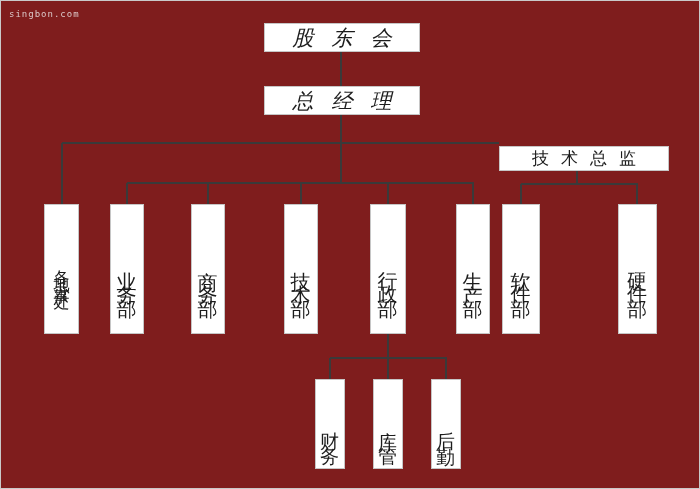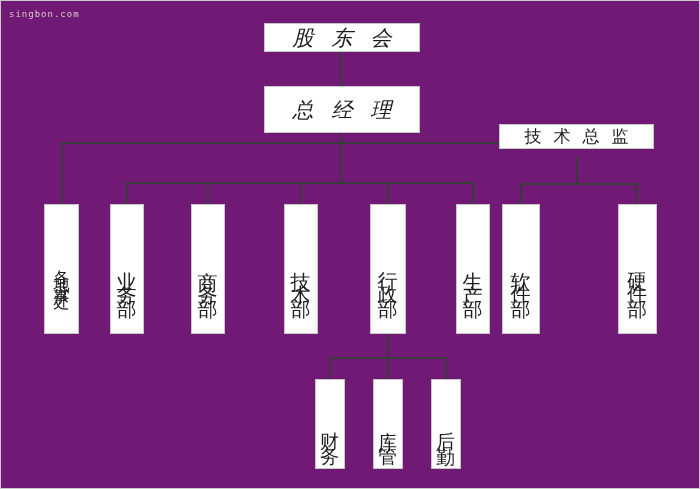--- a/index.html
+++ b/index.html
@@ -1,17 +1,17 @@
 <!DOCTYPE html>
 <html><head>
 <meta charset="utf-8">
 <style>
   html,body{margin:0;padding:0;background:#fff;}
   .canvas{
-    position:relative;width:700px;height:489px;background:#701a75;
+    position:relative;width:700px;height:489px;background:#7f1d1d;
     border:1px solid #c9c9c9;box-sizing:border-box;overflow:hidden;
     font-family:"Liberation Serif","DejaVu Serif",serif;color:#1c1c1c;
   }
   .watermark{
     position:absolute;left:8px;top:8px;font-family:"DejaVu Sans Mono",monospace;
     font-size:9px;letter-spacing:1px;color:#dcc9c9;
   }
   .line{position:absolute;background:#3a3a3a;}
   .line.v{width:2px;}
   .line.h{height:2px;}
@@ -52,25 +52,25 @@
   <div class="line v" style="left:386px;top:333px;height:25px"></div>
   <div class="line h" style="left:329px;top:356px;width:117px"></div>
   <div class="line v" style="left:328px;top:357px;height:22px"></div>
   <div class="line v" style="left:386px;top:357px;height:22px"></div>
   <div class="line v" style="left:444px;top:357px;height:22px"></div>
 
   <div class="box" style="left:263px;top:22px;width:156px;height:29px">
     <span class="htext">股东会</span>
   </div>
 
-  <div class="box" style="left:263px;top:85px;width:156px;height:47px">
+  <div class="box" style="left:263px;top:85px;width:156px;height:29px">
     <span class="htext">总经理</span>
   </div>
 
-  <div class="box" style="left:498px;top:123px;width:155px;height:25px">
+  <div class="box" style="left:498px;top:145px;width:170px;height:25px">
     <span class="tdtext">技术总监</span>
   </div>
 
   <div class="box" style="left:43px;top:203px;width:35px;height:130px">
     <span class="vtext small">各地办事处</span>
   </div>
   <div class="box" style="left:109px;top:203px;width:34px;height:130px">
     <span class="vtext">业务部</span>
   </div>
   <div class="box" style="left:190px;top:203px;width:34px;height:130px">

